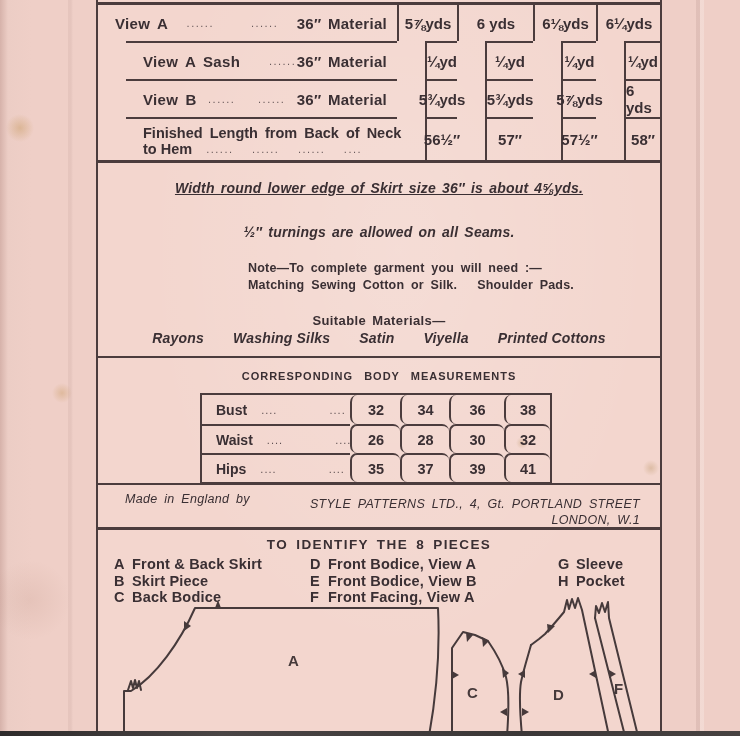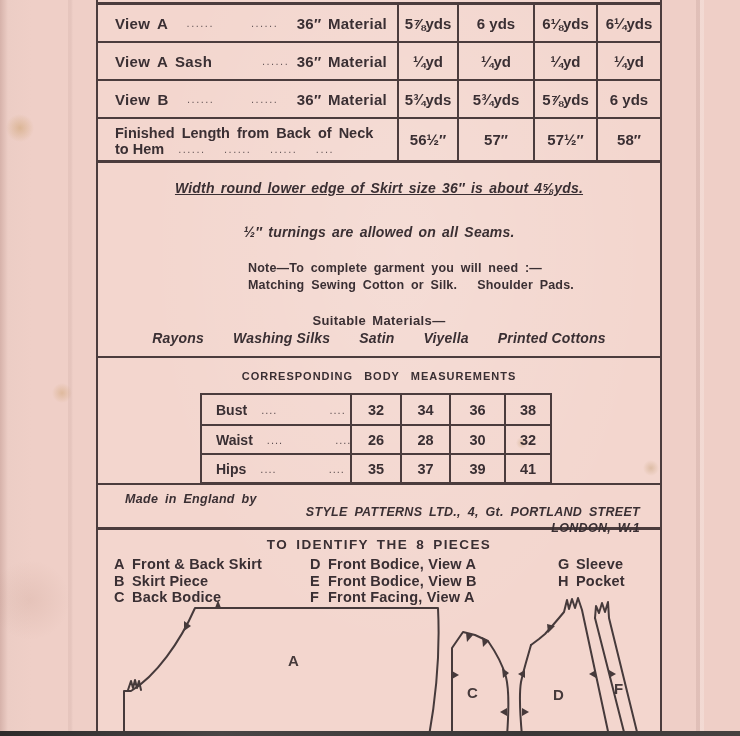--- a/index.html
+++ b/index.html
@@ -34,21 +34,21 @@
     margin-top:2px;
     display:grid;
     grid-template-columns:299px 60px 76px 63px auto;
     grid-template-rows:36px 38px 38px 43px;
     border-top:3px solid #4b3c3d;
     border-bottom:3px solid #4b3c3d;
   }
   .ycell{display:flex;align-items:center;justify-content:center;
     font-weight:700;font-size:15px;}
   .ycell.cl{border-left:2px solid #4b3c3d;}
-  .ycell.rt{border-top:2px solid #4b3c3d;}
+  .ycell.rt{border-top:2px solid #4b3c3d;margin-left:28px;}
   .ycell.lab{justify-content:flex-start;padding:0 10px 0 17px;}
   .ylabel{white-space:nowrap;letter-spacing:.3px;word-spacing:3px;}
   .ylead{flex:1;text-align:center;font-weight:400;font-size:11px;letter-spacing:1.5px;opacity:.75;overflow:hidden;}
   .ymat{white-space:nowrap;letter-spacing:.3px;word-spacing:2px;}
   .yfin{display:block;padding:5px 8px 0 17px;}
   .yfin .l1{font-weight:700;font-size:14.5px;word-spacing:3px;white-space:nowrap;}
   .yfin .l2{display:flex;align-items:center;font-weight:700;font-size:14.5px;}
   .yfin .l2 .ylead{text-align:left;margin:0 6px 0 14px;word-spacing:14px;}
   
   .notes{height:195px;box-sizing:border-box;border-bottom:2px solid #4b3c3d;position:relative;}
@@ -63,29 +63,29 @@
     font-style:italic;font-weight:600;font-size:14px;letter-spacing:.2px;}
   
   .meas{height:127px;box-sizing:border-box;border-bottom:2px solid #4b3c3d;position:relative;}
   .meas-title{padding-top:12px;text-align:center;font-weight:700;font-size:11px;letter-spacing:1px;word-spacing:7px;}
   .meas-table{
     position:absolute;left:102px;top:35px;
     display:grid;grid-template-columns:148px 50px 49px 55px 46px;grid-template-rows:29px 29px 29px;
     border:2px solid #4b3c3d;background:transparent;
   }
   .mcell{display:flex;align-items:center;justify-content:center;font-weight:700;font-size:14.5px;}
-  .mcell.cl{border-left:2px solid #4b3c3d;}
+  .mcell.cl{border-left:2px solid #4b3c3d;border-radius:7px;}
   .mcell.rt{border-top:2px solid #4b3c3d;}
   .mcell.lab{justify-content:flex-start;padding-left:14px;font-weight:600;font-size:14px;}
   .mdots{font-weight:400;font-size:11px;letter-spacing:1px;opacity:.8;margin-left:14px;word-spacing:22px;white-space:pre;}
   
   .made{height:45px;box-sizing:border-box;border-bottom:3px solid #4b3c3d;position:relative;
-    font-style:italic;font-weight:700;font-size:12.5px;letter-spacing:.3px;word-spacing:3px;padding-left:31px;}
+    font-style:italic;font-weight:400;font-size:12.5px;letter-spacing:.3px;word-spacing:3px;padding-left:31px;}
   .made-left{position:absolute;left:27px;top:7px;}
-  .made-right{position:absolute;right:20px;top:19px;text-align:right;line-height:16px;}
+  .made-right{position:absolute;right:20px;top:11px;text-align:right;line-height:16px;}
   
   .identify{height:206px;position:relative;}
   .id-title{padding-top:7px;text-align:center;font-weight:700;font-size:13.5px;letter-spacing:1.4px;word-spacing:3px;}
   .piece-col{position:absolute;top:26px;line-height:16.5px;font-size:14.5px;white-space:nowrap;}
   .piece-col .pk{display:inline-block;width:18px;font-weight:700;}
   .piece-col .pn{font-weight:600;letter-spacing:.2px;}
   .col1{left:16px;} .col2{left:212px;} .col3{left:460px;}
   .piece-row{display:block;}
   .diagram{position:absolute;left:0;top:64px;width:562px;height:142px;}
   .diagram text{font-weight:700;font-size:15px;fill:#463a3b;font-family:"Liberation Sans",sans-serif;}

